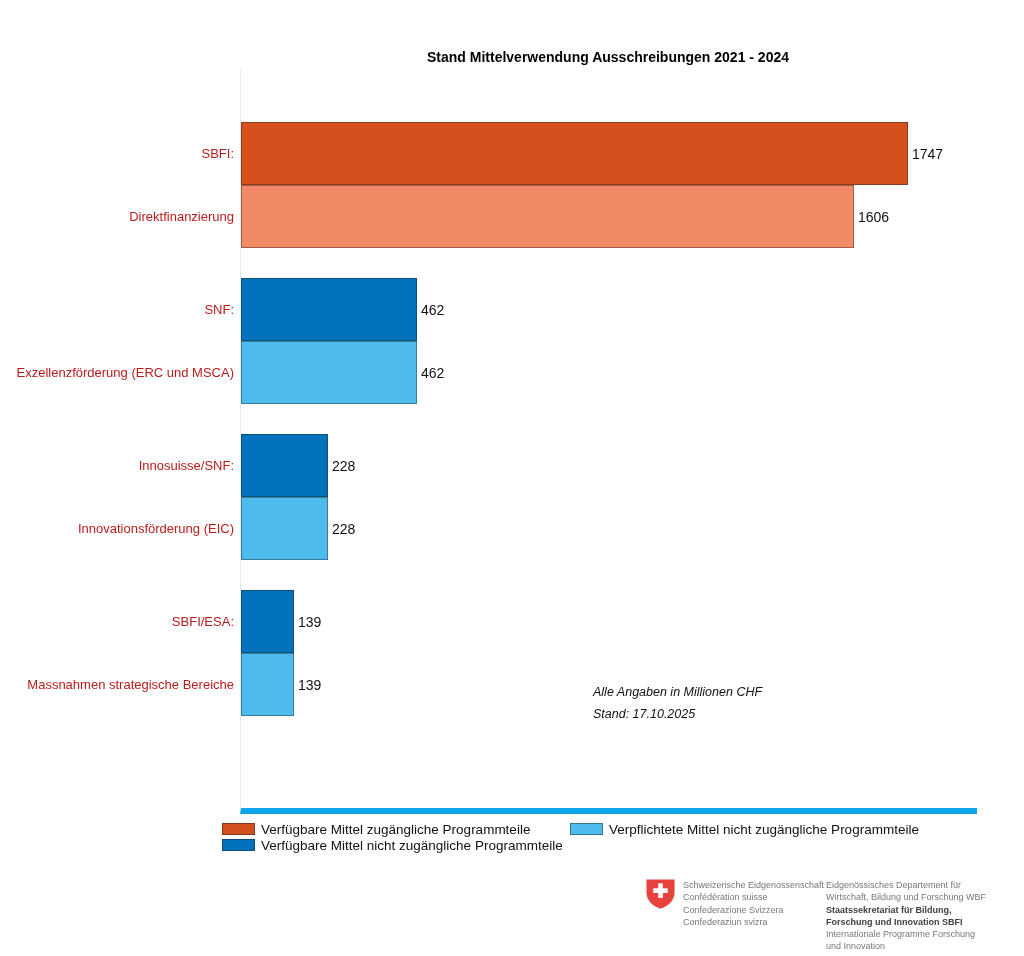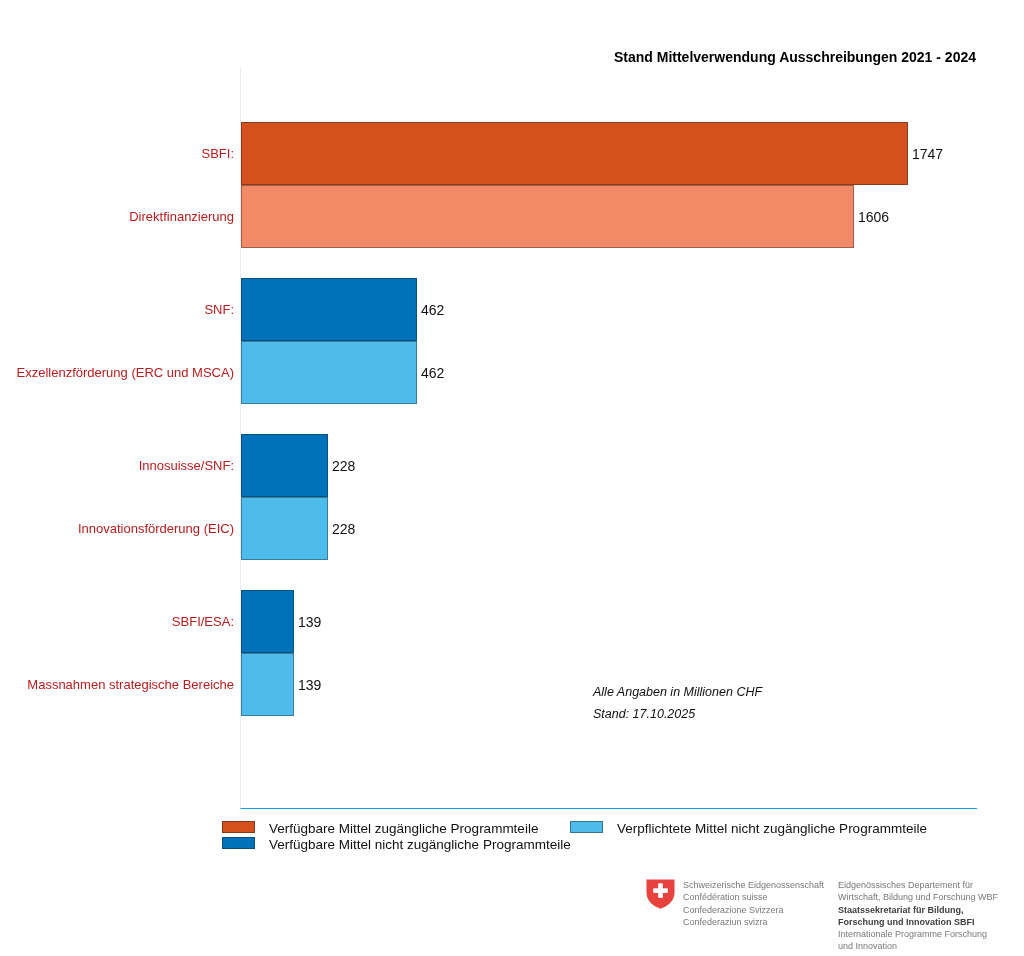--- a/index.html
+++ b/index.html
@@ -1,26 +1,26 @@
 <!DOCTYPE html>
 <html><head>
 <meta charset="utf-8">
 <style>
   html,body { margin:0; padding:0; background:#ffffff; }
   body { font-family:"Liberation Sans", sans-serif; color:#111; }
   #page { position:relative; width:1024px; height:956px; background:#fff; overflow:hidden; }
 
   .chart-title {
     position:absolute; left:240px; top:49px; width:736px;
-    text-align:right; font-size:14px; font-weight:bold; color:#000;
+    text-align:center; font-size:14px; font-weight:bold; color:#000;
   }
 
   #plot {
     position:absolute; left:240px; top:68px; width:736px; height:740px;
-    border-left:1px solid #ececec; border-bottom:1px solid #0ea5e9;
+    border-left:1px solid #ececec; border-bottom:6px solid #0ea5e9;
   }
   .bar {
     position:absolute; left:0; box-sizing:border-box;
     border:1px solid rgba(30,30,30,0.40);
   }
   .val {
     position:absolute; transform:translateY(-50%);
     font-size:14px; color:#111; white-space:nowrap;
   }
   #cats { position:absolute; left:0; top:68px; width:234px; }
@@ -34,31 +34,31 @@
     position:absolute; left:593px; font-style:italic;
     font-size:12.5px; color:#111; white-space:nowrap;
   }
   #note-unit { top:685px; }
   #note-date { top:707px; }
 
   #legend {
     position:absolute; left:222px; top:821px;
     display:grid; grid-template-columns:348px 1fr; row-gap:0;
   }
-  .legend-item { display:flex; align-items:flex-start; height:16px;gap:8px; }
+  .legend-item { display:flex; align-items:center; height:16px; }
   .legend-swatch {
     width:33px; height:12px; margin-right:6px; flex:0 0 auto;
     box-sizing:border-box; border:1px solid rgba(30,30,30,0.45);
   }
   .legend-label { font-size:13.5px; color:#111; white-space:nowrap; }
 
   #footer { position:absolute; left:645px; top:877px; }
   #swiss-logo { position:absolute; left:0; top:1px; }
   #footer-swiss { position:absolute; left:38px; top:2px; }
-  #footer-dept { position:absolute; left:193px; top:2px; }
+  #footer-dept { position:absolute; left:181px; top:2px; }
   .footer-line {
     font-size:9px; line-height:12.3px; color:#77787b; white-space:nowrap;
   }
   .footer-line.bold { font-weight:bold; color:#3f3f41; }
 </style>
 </head>
 <body>
 
 <div id="page">
 

